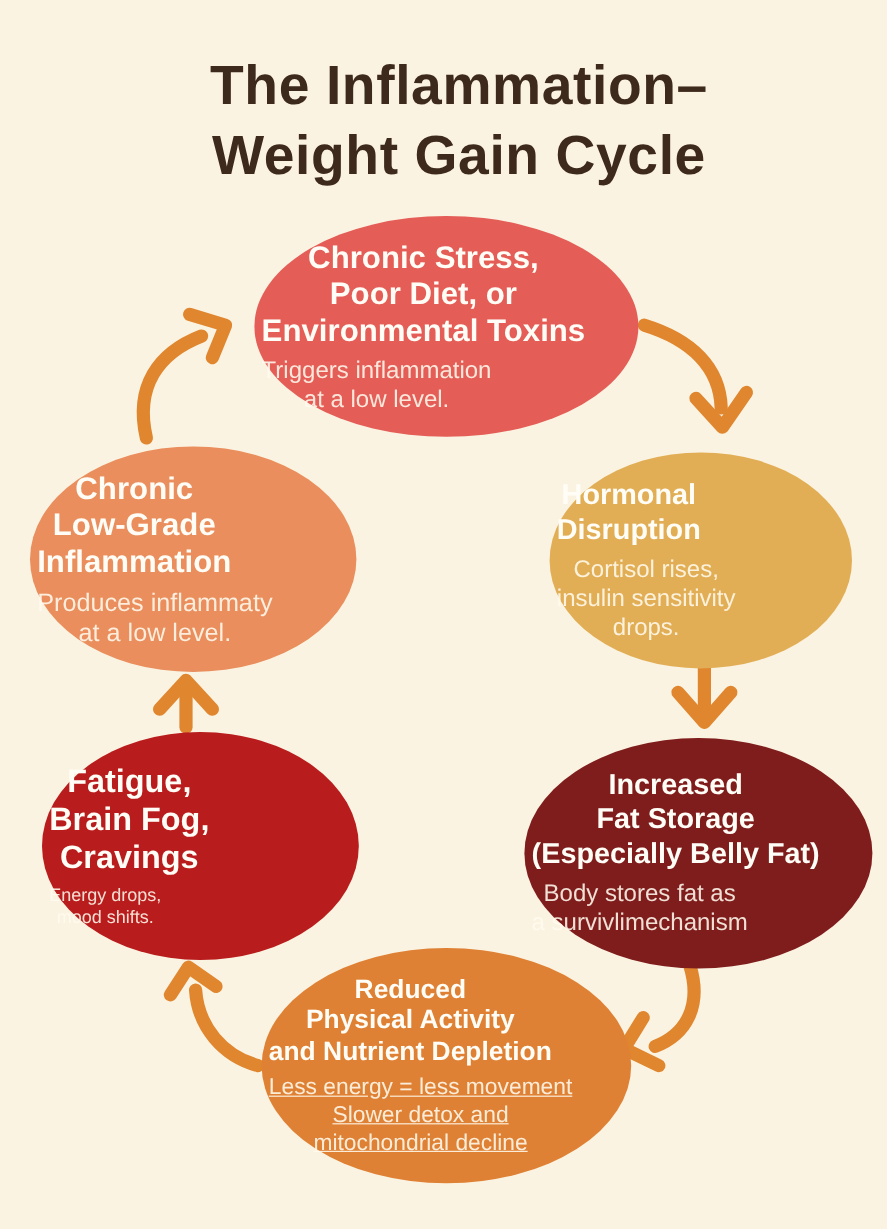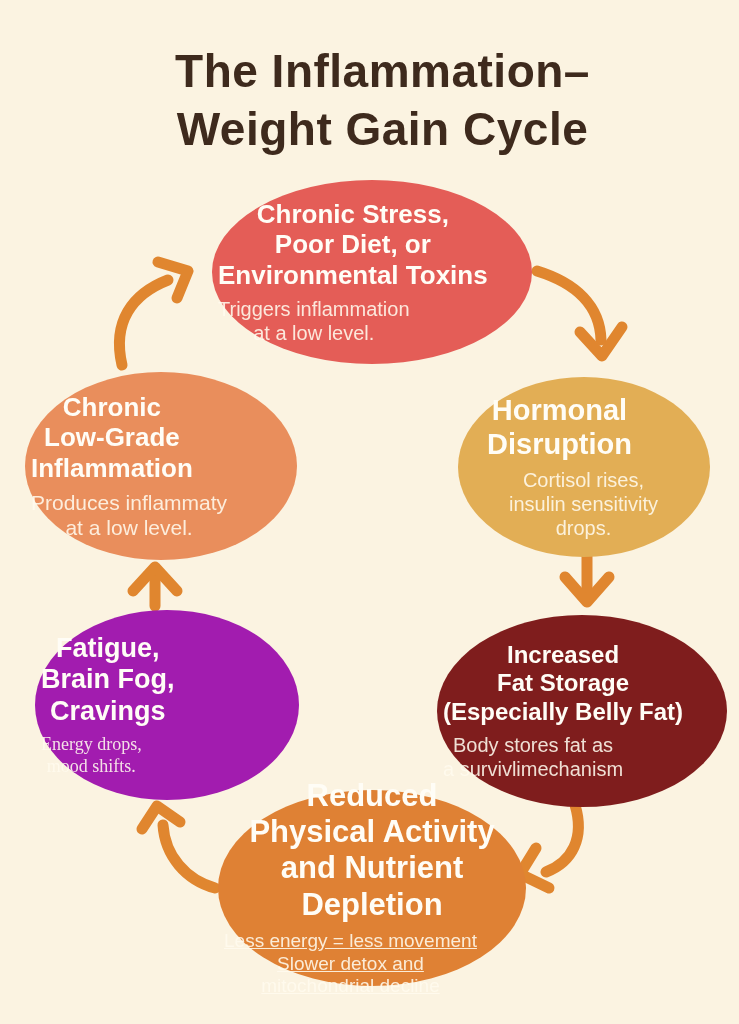--- a/index.html
+++ b/index.html
@@ -64,34 +64,34 @@
     color: rgba(255, 250, 238, 0.88);
     white-space: pre-line;
     line-height: 1.2;
     margin-top: 7px;
   }
   #node-stress        { left: 212px; top: 180px; width: 320px; height: 184px; background: #e45d57; }
   #node-stress .heading { font-size: 26px; }
   #node-stress .sub     { font-size: 20px; }
 
   #node-hormonal      { left: 458px; top: 377px; width: 252px; height: 180px; background: #e2ae55; }
-  #node-hormonal .heading { font-size: 29px; margin-left: 23px; }
-  #node-hormonal .sub     { font-size: 20px; margin-left: 45px; }
+  #node-hormonal .heading { font-size: 24px; }
+  #node-hormonal .sub     { font-size: 20px; }
 
   #node-fat           { left: 437px; top: 615px; width: 290px; height: 192px; background: #7f1d1d; }
   #node-fat .heading  { font-size: 24px; }
   #node-fat .sub      { font-size: 20px; }
 
   #node-activity      { left: 218px; top: 790px; width: 308px; height: 196px; background: #df8134; }
-  #node-activity .heading { font-size: 31px; }
+  #node-activity .heading { font-size: 22px; }
   #node-activity .sub     { font-size: 19px; text-decoration: underline; }
 
-  #node-fatigue       { left: 35px;  top: 610px; width: 264px; height: 190px; background: #a21caf; }
+  #node-fatigue       { left: 35px;  top: 610px; width: 264px; height: 190px; background: #b91c1c; }
   #node-fatigue .heading { font-size: 27px; }
-  #node-fatigue .sub     { font-size: 18px; font-family: Liberation Serif, serif; }
+  #node-fatigue .sub     { font-size: 15px; }
 
   #node-inflammation  { left: 25px;  top: 372px; width: 272px; height: 188px; background: #e98e5c; }
   #node-inflammation .heading { font-size: 26px; }
   #node-inflammation .sub     { font-size: 21px; }
 </style>
 </head>
 <body>
 
 <div class="canvas">
 

